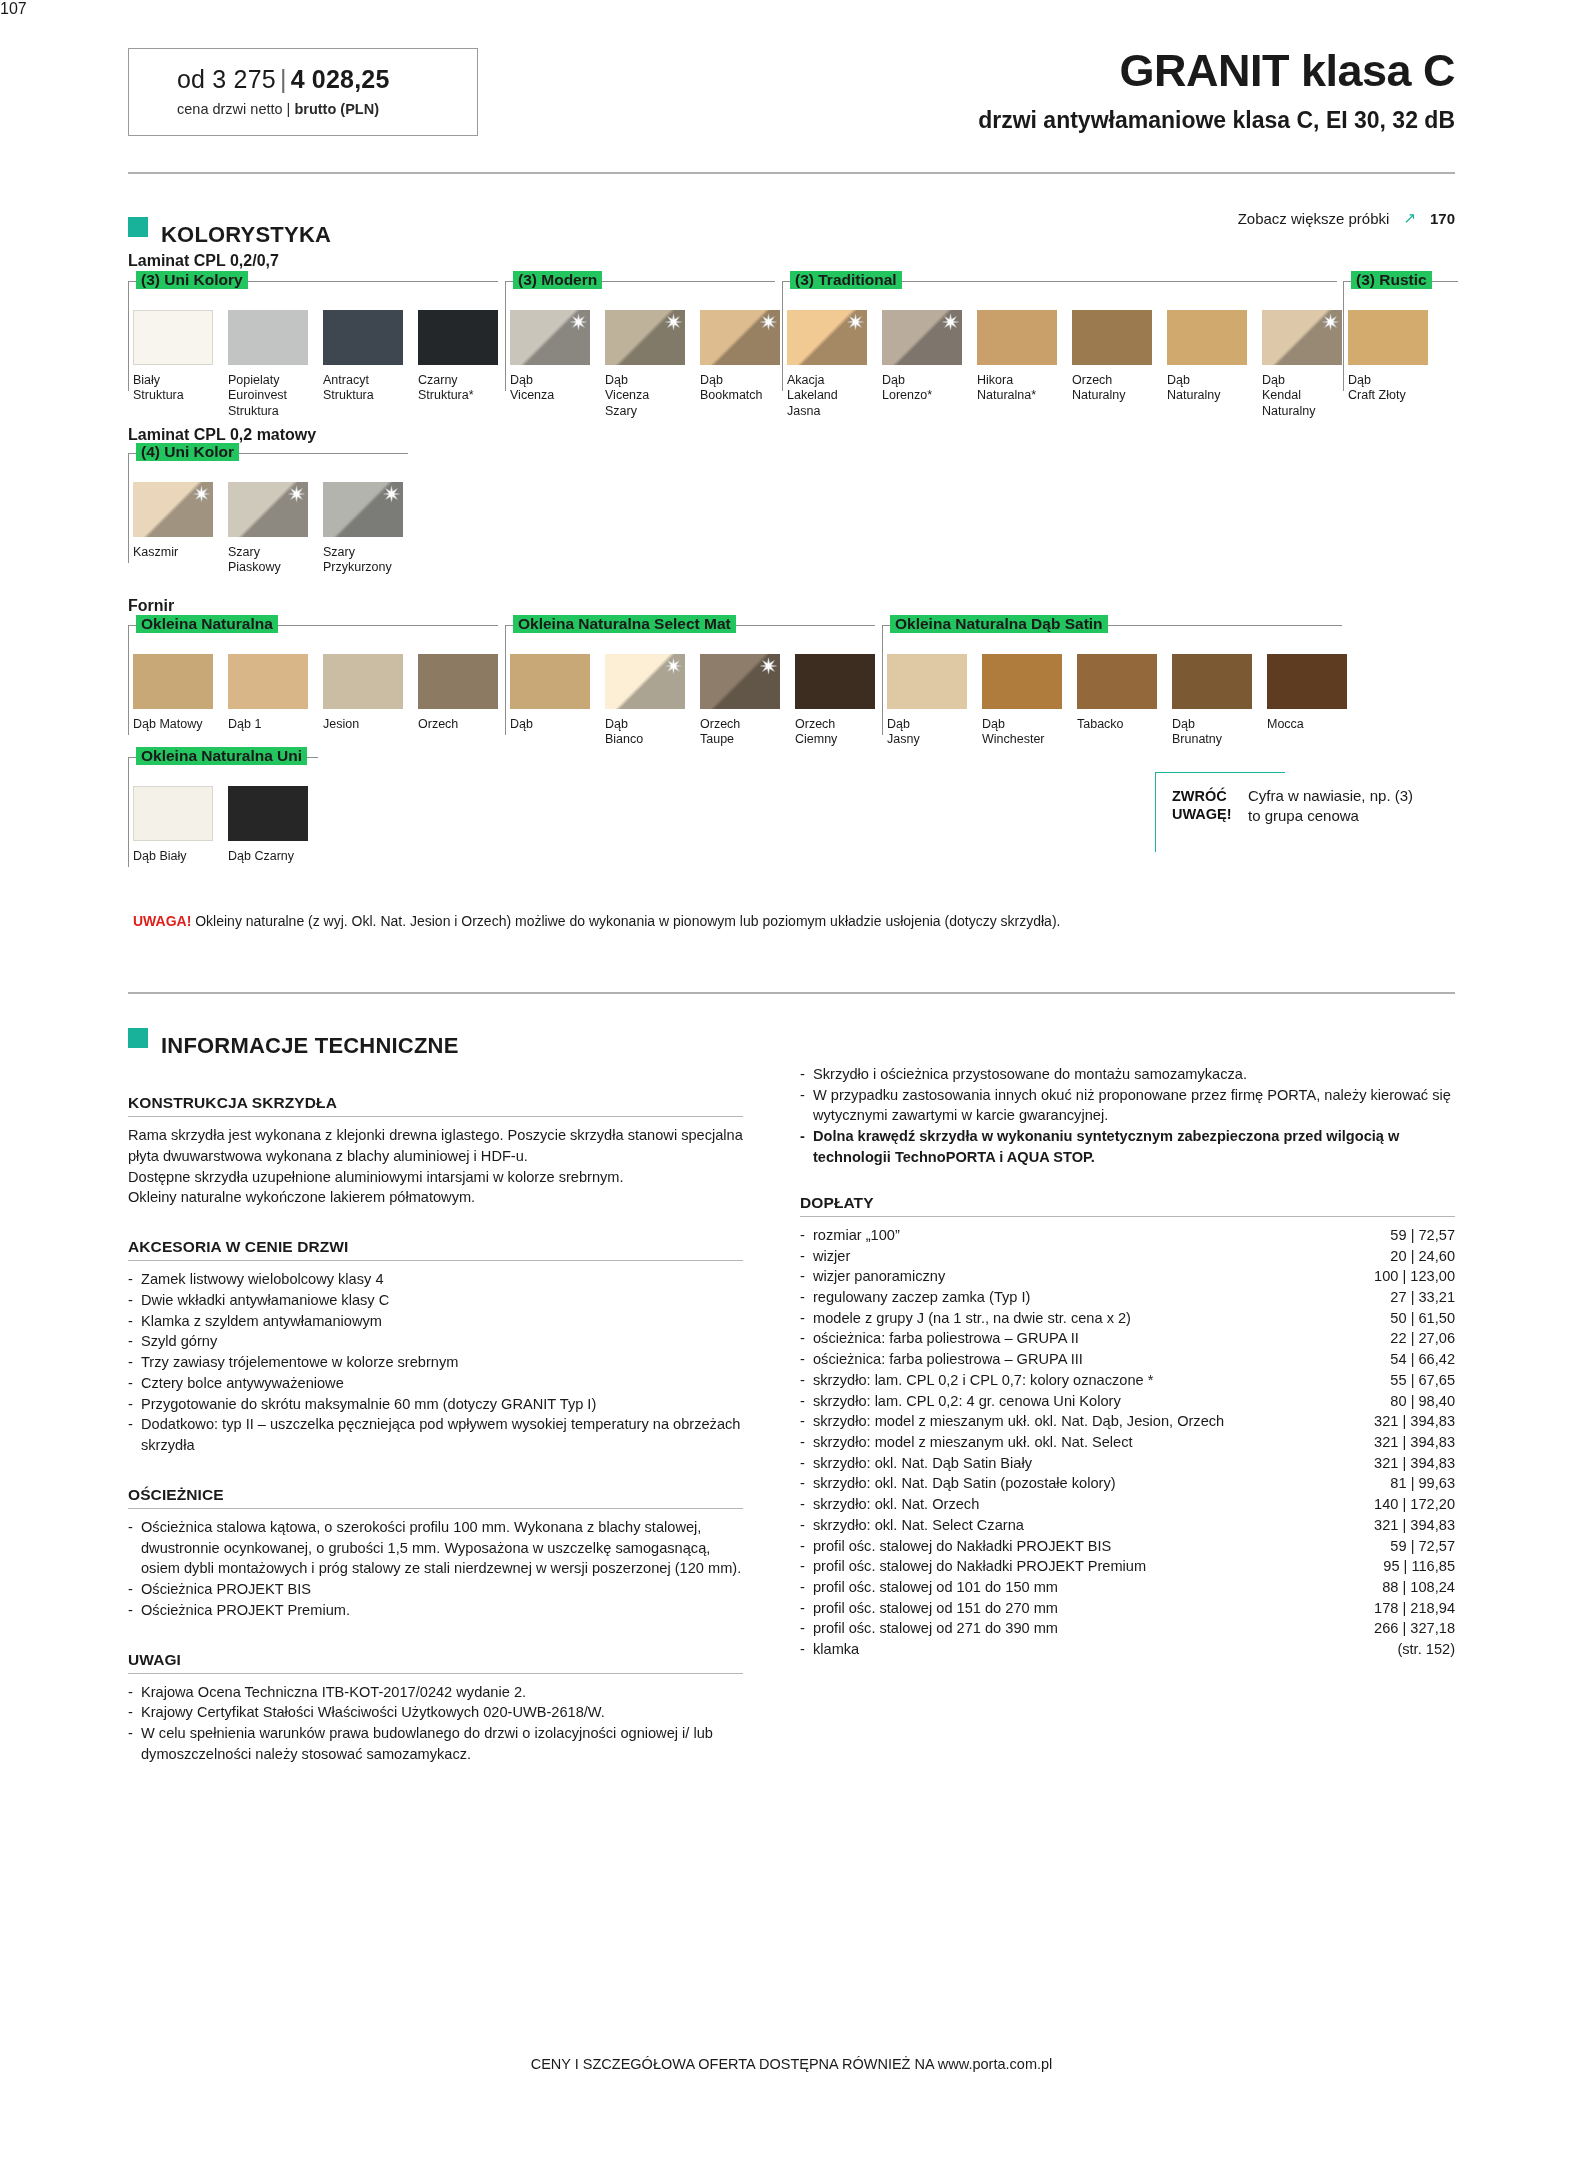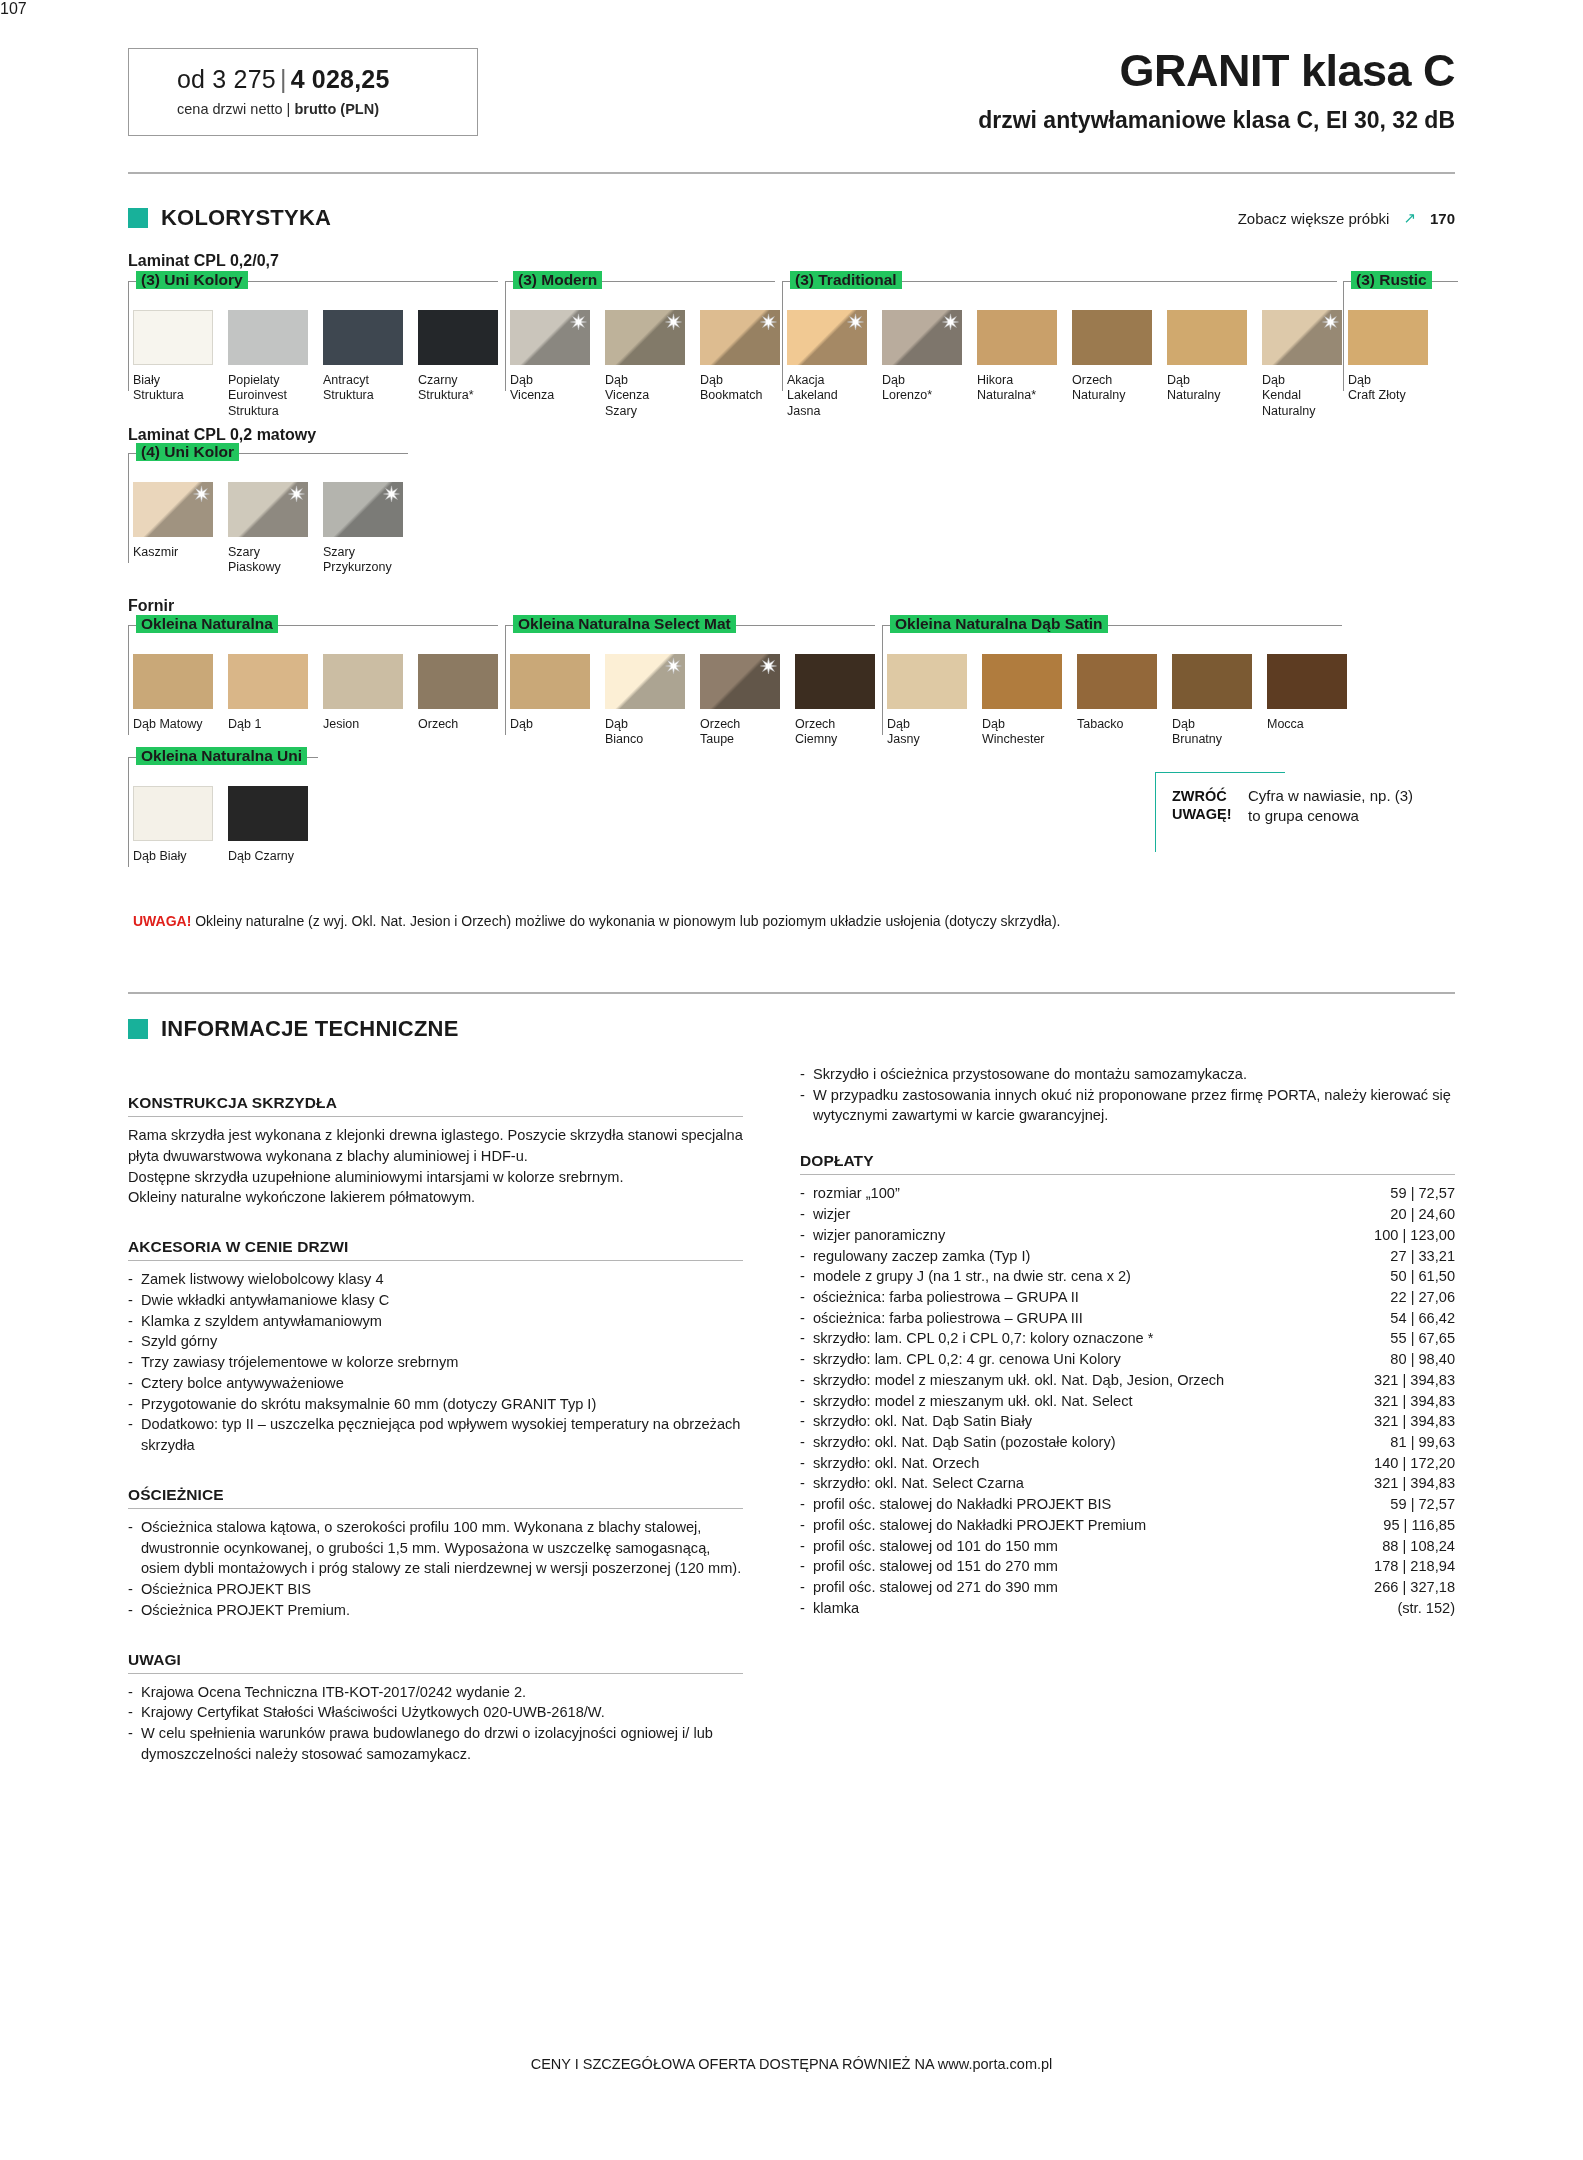--- a/index.html
+++ b/index.html
@@ -30,21 +30,21 @@
   .title { font-size:45px; font-weight:bold; letter-spacing:-0.5px; line-height:1; }
   .subtitle { font-size:23px; font-weight:bold; margin-top:14px; }
 
   .hr { position:absolute; height:1.5px; background:#b0b0b0; }
   .hr.top { left:128px; top:172px; width:1327px; }
   .hr.mid { left:128px; top:992px; width:1327px; }
 
   
   .sect { position:absolute; display:flex; align-items:center; gap:13px; }
   .sect .mark { width:20px; height:20px; background:#18b19a; display:inline-block; }
-  .sect .txt { font-size:22px; font-weight:bold; letter-spacing:.2px; }
+  .sect .txt { font-size:22px; font-weight:bold; letter-spacing:.2px;margin-top:17px; }
 
   .seeMore { position:absolute; right:128px; font-size:15px; color:#1a1a1a; display:flex; align-items:center; gap:14px;}
   .seeMore .arrow { color:#18b19a; font-size:15px; }
   .seeMore .pg { font-weight:bold;text-align:center; }
 
   
   .grpLabel { position:absolute; font-size:16px; font-weight:bold; }
   .groupBox { position:absolute; border-top:1.5px solid #8e8e8e; border-left:1.5px solid #8e8e8e; }
   .groupBox .cap { position:absolute; left:7px; top:-11px; background:#22c55e; padding:0 5px; font-size:15.5px; font-weight:bold; white-space:nowrap;}
 
@@ -217,20 +217,21 @@
         <li>Krajowy Certyfikat Stałości Właściwości Użytkowych 020-UWB-2618/W.</li>
         <li>W celu spełnienia warunków prawa budowlanego do drzwi o izolacyjności ogniowej i/ lub dymoszczelności należy stosować samozamykacz.</li>
       </ul>
     </div>
   </div>
 
   <div class="colR">
     <ul class="dash" style="margin-bottom:26px;">
       <li>Skrzydło i ościeżnica przystosowane do montażu samozamykacza.</li>
       <li>W przypadku zastosowania innych okuć niż proponowane przez firmę PORTA, należy kierować się wytycznymi zawartymi w karcie gwarancyjnej.</li>
+      <li class="bold">Dolna krawędź skrzydła w wykonaniu syntetycznym zabezpieczona przed wilgocią w technologii TechnoPORTA i AQUA STOP.</li>
     </ul>
 
     <h3 class="sub">DOPŁATY</h3>
     <div class="subline"></div>
     <table class="fees">
       <tbody>
           <tr>
             <td class="l">rozmiar „100”</td>
             <td class="n">59 | 72,57</td>
           </tr>

